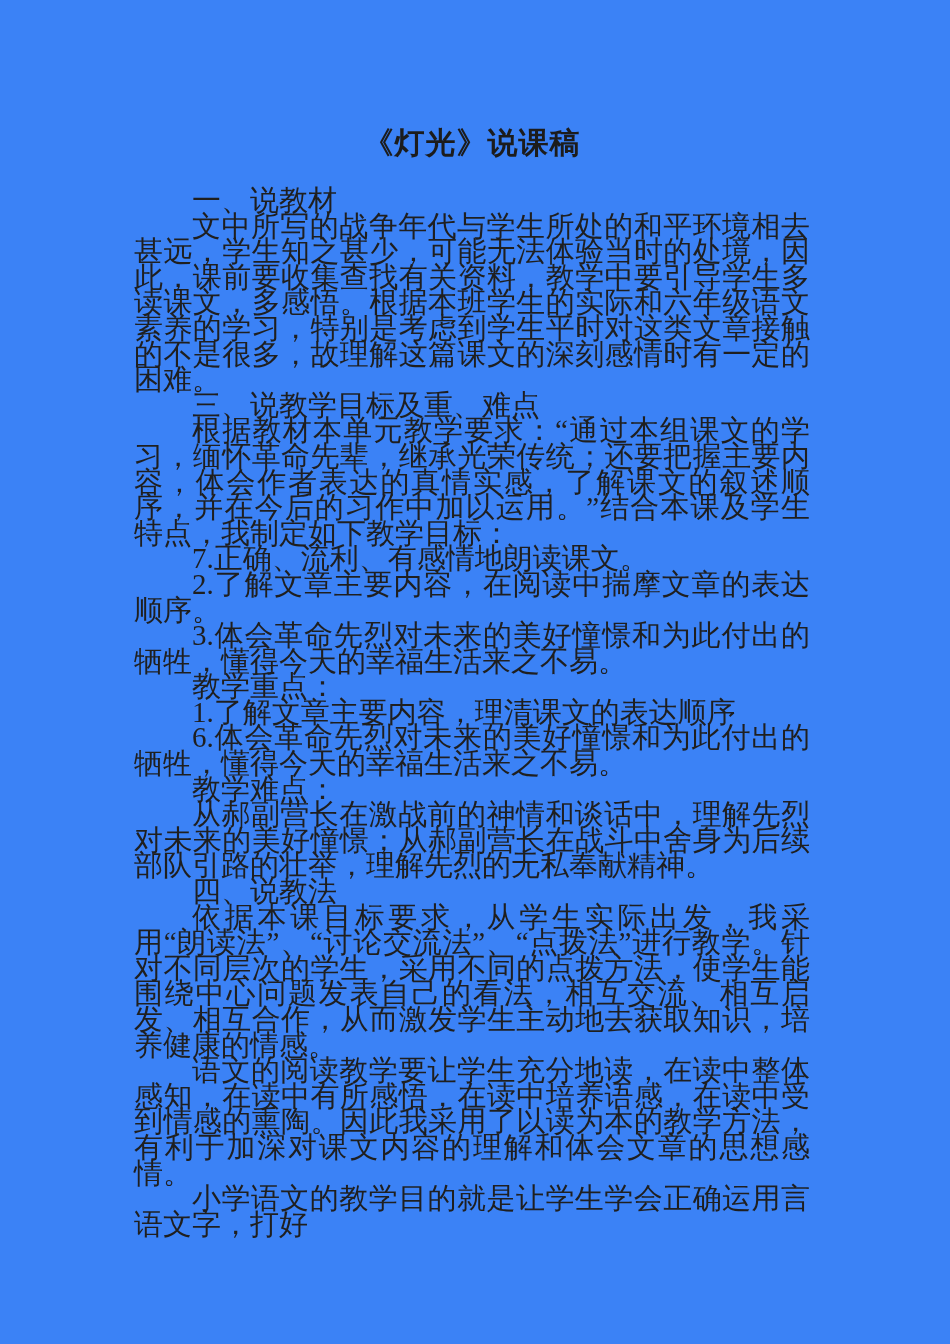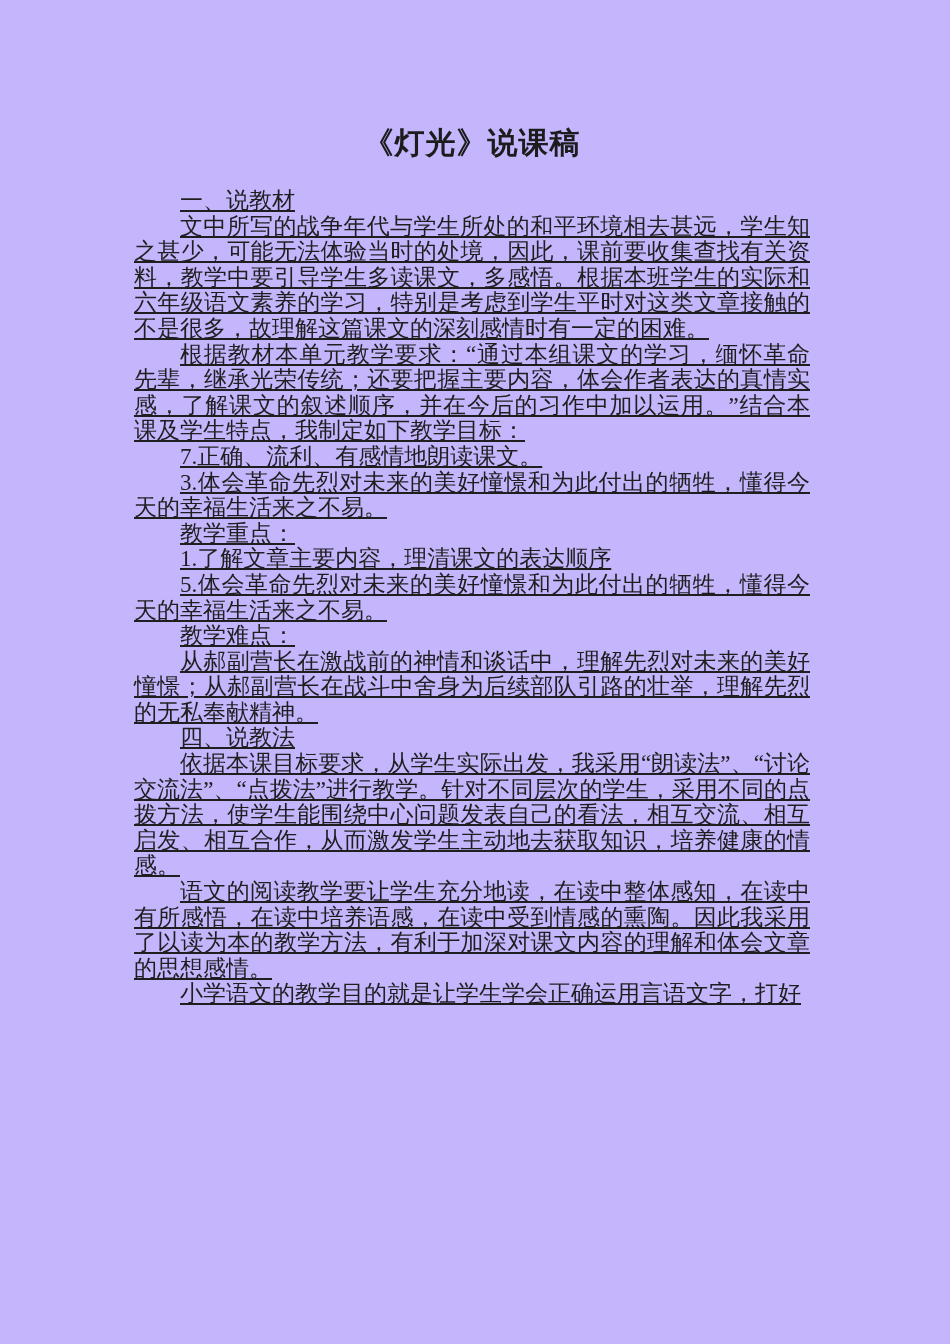--- a/index.html
+++ b/index.html
@@ -4,70 +4,71 @@
 <style>
   html, body {
     margin: 0;
     padding: 0;
     background: #ffffff;
   }
   .page {
     position: relative;
     width: 950px;
     height: 1344px;
-    background: #c4b5fd;
+    background: #3b82f6;
     overflow: hidden;
     font-family: "Liberation Serif", "DejaVu Serif", serif;
   }
   .doc {
     position: absolute;
     left: 134px;
     top: 122px;
     width: 676px;
     color: #1f1f1f;
   }
   .doc-title {
     font-size: 30px;
     font-weight: bold;
     line-height: 42px;
     text-align: center;
     letter-spacing: 1px;
     color: #1c1c1c;
     margin: 0 0 24px 0;
   }
   .doc-body {
-    font-size: 23px;
+    font-size: 29px;
     line-height: 25.6px;
     text-align: justify;
     text-justify: inter-ideograph;
-    text-decoration: underline;
   }
   .doc-body p.para {
     margin: 0;
     padding: 0;
     text-indent: 2em;
     word-break: break-all;
     overflow-wrap: anywhere;
   }
 </style>
 </head>
 <body>
 
 <div class="page">
   <div class="doc">
     <h1 class="doc-title">《灯光》说课稿</h1>
     <div class="doc-body">
         <p class="para">一、说教材</p>
         <p class="para">文中所写的战争年代与学生所处的和平环境相去甚远，学生知之甚少，可能无法体验当时的处境，因此，课前要收集查找有关资料，教学中要引导学生多读课文，多感悟。根据本班学生的实际和六年级语文素养的学习，特别是考虑到学生平时对这类文章接触的不是很多，故理解这篇课文的深刻感情时有一定的困难。</p>
+        <p class="para">三、说教学目标及重、难点</p>
         <p class="para">根据教材本单元教学要求：“通过本组课文的学习，缅怀革命先辈，继承光荣传统；还要把握主要内容，体会作者表达的真情实感，了解课文的叙述顺序，并在今后的习作中加以运用。”结合本课及学生特点，我制定如下教学目标：</p>
         <p class="para">7.正确、流利、有感情地朗读课文。</p>
+        <p class="para">2.了解文章主要内容，在阅读中揣摩文章的表达顺序。</p>
         <p class="para">3.体会革命先烈对未来的美好憧憬和为此付出的牺牲，懂得今天的幸福生活来之不易。</p>
         <p class="para">教学重点：</p>
         <p class="para">1.了解文章主要内容，理清课文的表达顺序</p>
-        <p class="para">5.体会革命先烈对未来的美好憧憬和为此付出的牺牲，懂得今天的幸福生活来之不易。</p>
+        <p class="para">6.体会革命先烈对未来的美好憧憬和为此付出的牺牲，懂得今天的幸福生活来之不易。</p>
         <p class="para">教学难点：</p>
         <p class="para">从郝副营长在激战前的神情和谈话中，理解先烈对未来的美好憧憬；从郝副营长在战斗中舍身为后续部队引路的壮举，理解先烈的无私奉献精神。</p>
         <p class="para">四、说教法</p>
         <p class="para">依据本课目标要求，从学生实际出发，我采用“朗读法”、“讨论交流法”、“点拨法”进行教学。针对不同层次的学生，采用不同的点拨方法，使学生能围绕中心问题发表自己的看法，相互交流、相互启发、相互合作，从而激发学生主动地去获取知识，培养健康的情感。</p>
         <p class="para">语文的阅读教学要让学生充分地读，在读中整体感知，在读中有所感悟，在读中培养语感，在读中受到情感的熏陶。因此我采用了以读为本的教学方法，有利于加深对课文内容的理解和体会文章的思想感情。</p>
         <p class="para">小学语文的教学目的就是让学生学会正确运用言语文字，打好</p>
       </div>
   </div>
 </div>
 

